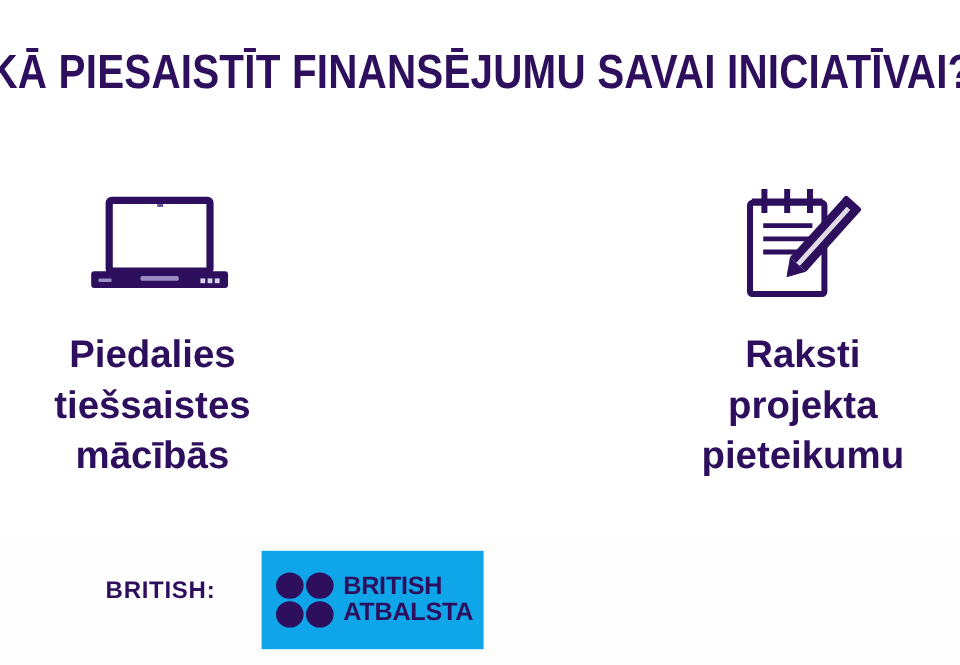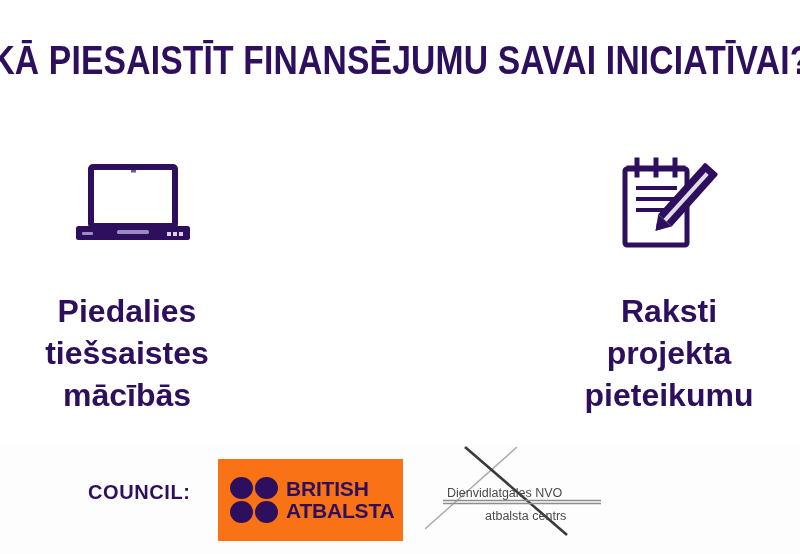--- a/index.html
+++ b/index.html
@@ -64,21 +64,21 @@
     flex-direction: column;
     align-items: center;
   }
   .icon-wrap {
     height: 110px;
     display: flex;
     align-items: center;
     justify-content: center;
   }
   .col-label {
-    margin-top: 30px;
+    margin-top: 14px;
     color: #2d0f5e;
     font-family: "Liberation Sans", sans-serif;
     font-weight: 700;
     font-size: 32px;
     line-height: 1.32;
     text-align: center;
     white-space: pre-line;
   }
   .col-1 .col-label { position: relative; left: -6px; }
   .col-3 .col-label { position: relative; left: 2px; }
@@ -103,21 +103,21 @@
     letter-spacing: 0.6px;
   }
 
   
   .bc-logo {
     position: absolute;
     left: 218px;
     top: 459px;
     width: 185px;
     height: 82px;
-    background: #f97316;
+    background: #0ea5e9;
     display: flex;
     align-items: center;
     padding-left: 12px;
     box-sizing: border-box;
   }
   .bc-dots {
     width: 48px;
     height: 46px;
     display: grid;
     grid-template-columns: 1fr 1fr;
@@ -228,46 +228,29 @@
       </div>
       <div class="col-label">Raksti
 projekta
 pieteikumu</div>
     </div>
 
   </div>
 
   <div class="footer-strip"></div>
 
-  <div class="atbalsta">COUNCIL:</div>
+  <div class="atbalsta">BRITISH:</div>
 
   <div class="bc-logo">
     <div class="bc-dots">
       <i></i>
         <i></i>
         <i></i>
         <i></i>
     </div>
     <div class="bc-words">
       <div>BRITISH</div>
       <div>ATBALSTA</div>
     </div>
   </div>
 
-  <div class="nvo-logo">
-    <svg width="180" height="105" viewBox="0 0 180 105" aria-hidden="true">
-
-      <line x1="0" y1="86" x2="92" y2="4" stroke="#a9a9a9" stroke-width="1.4"></line>
-
-      <line x1="40" y1="4" x2="142" y2="92" stroke="#3a3a3a" stroke-width="2.6"></line>
-
-      <line x1="18" y1="57.5" x2="176" y2="57.5" stroke="#8d8d8d" stroke-width="1.4"></line>
-      <line x1="18" y1="60.5" x2="176" y2="60.5" stroke="#8d8d8d" stroke-width="1.4"></line>
-
-      <text x="22" y="54" fill="#4a4a4a" font-family="Liberation Sans, sans-serif" font-size="12.5">Dienvidlatgales NVO</text>
-
-      <text x="60" y="77" fill="#4a4a4a" font-family="Liberation Sans, sans-serif" font-size="12.5">atbalsta centrs</text>
-    </svg>
-    <span class="sr">Dienvidlatgales NVO</span>
-    <span class="sr">atbalsta centrs</span>
-  </div>
 
 </div>
 
 </body></html>

